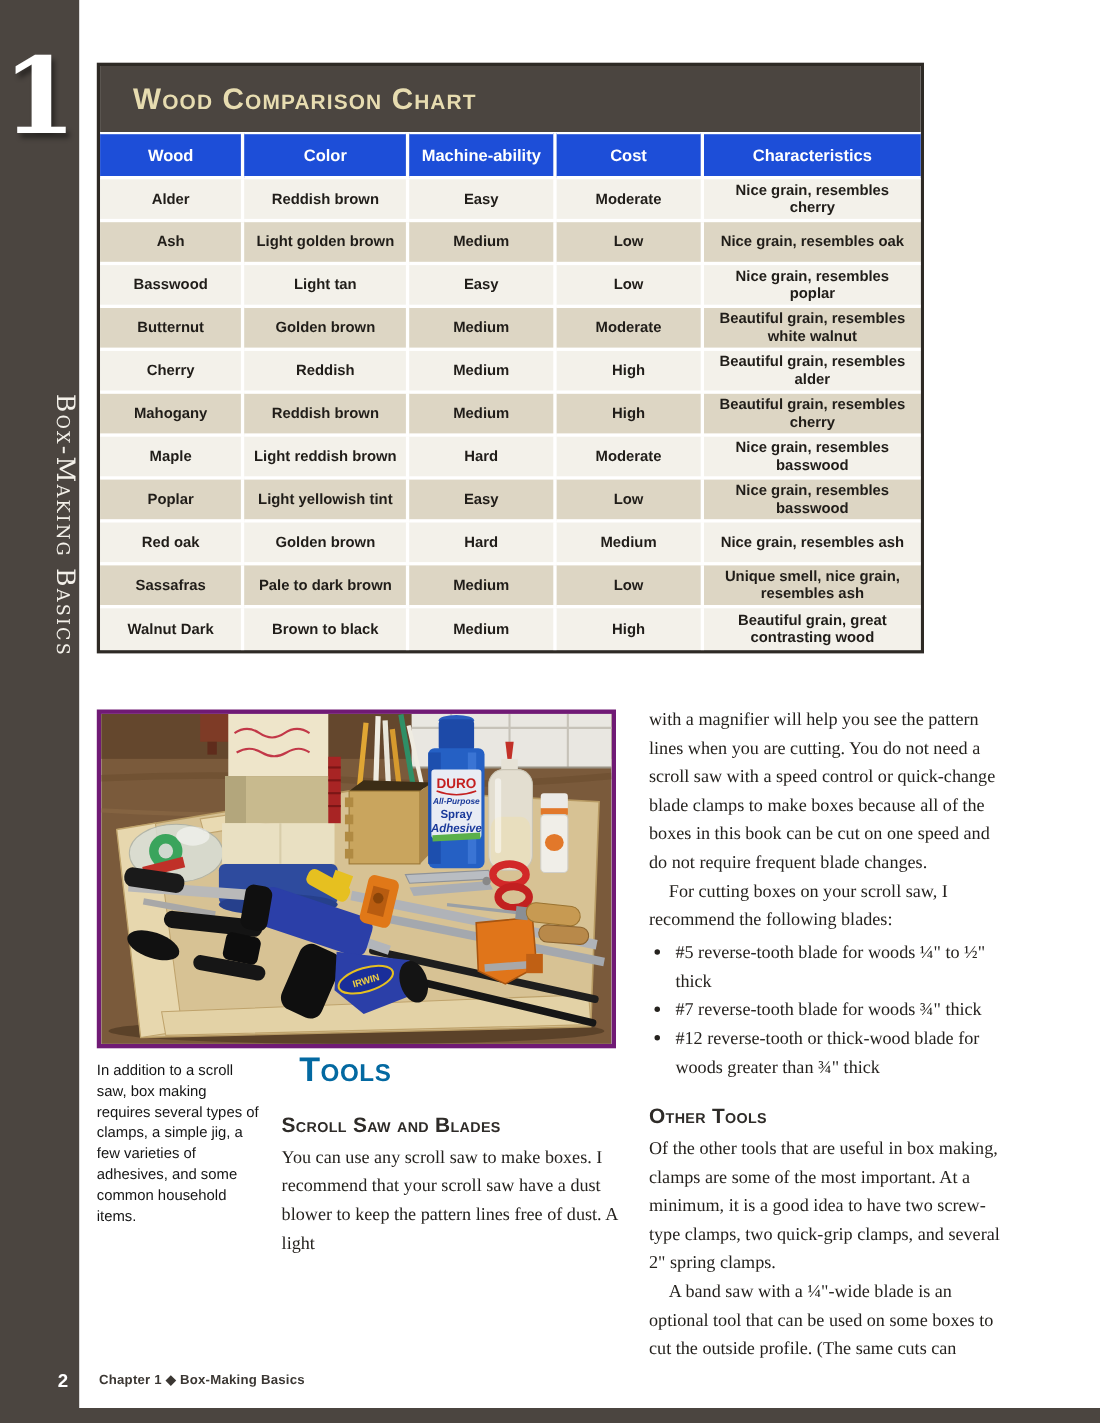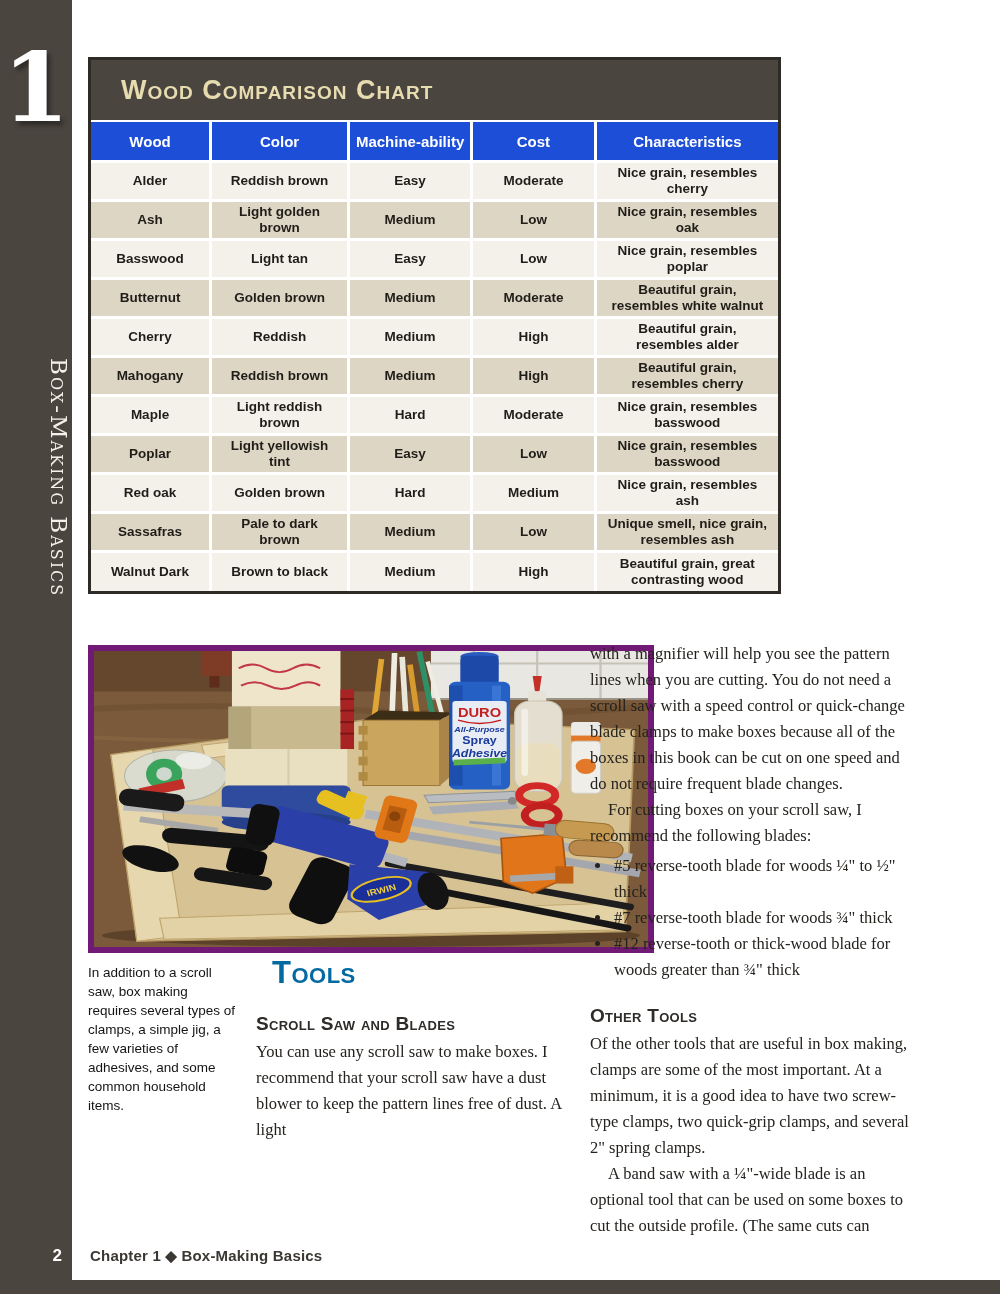--- a/index.html
+++ b/index.html
@@ -21,25 +21,25 @@
     font-family:"DejaVu Serif",serif;font-variant:small-caps;font-size:23px;
     letter-spacing:2px;color:#f4f1ea;
   }
   .bottombar{position:absolute;left:0;top:1280px;width:1000px;height:14px;background:#4b4540;}
   .page-num{
     position:absolute;left:0;top:1246px;width:62px;text-align:right;
     color:#ffffff;font-weight:bold;font-size:17px;
   }
   .footer-label{
     position:absolute;left:90px;top:1247px;width:640px;
-    color:#3b3733;font-weight:bold;font-size:15px;letter-spacing:.2px;
+    color:#3b3733;font-weight:bold;font-size:12px;letter-spacing:.2px;
   }
   
   .table-block{
-    position:absolute;left:88px;top:57px;width:693px;
+    position:absolute;left:88px;top:57px;width:752px;
     border:3px solid #2e2a25;background:#ffffff;box-sizing:border-box;
   }
   .chart-title{
     background:#4b4540;height:60px;line-height:60px;padding-left:30px;
     color:#e7dcb0;font-weight:bold;font-size:27px;letter-spacing:1px;
     font-variant:small-caps;
   }
   table.wood{width:100%;border-collapse:collapse;table-layout:fixed;}
   table.wood th{
     background:#1d4ed8;color:#ffffff;font-weight:bold;font-size:15px;
@@ -50,22 +50,22 @@
   table.wood td{
     background:#f3f1ea;color:#201d19;font-weight:bold;font-size:13.5px;line-height:16px;
     height:39px;padding:2px 8px;text-align:center;vertical-align:middle;
     border-right:3px solid #ffffff;border-bottom:3px solid #ffffff;box-sizing:border-box;
   }
   table.wood td:last-child{border-right:none;}
   table.wood tr:last-child td{border-bottom:none;}
   table.wood tr.alt td{background:#ddd6c4;}
   
   .photo{
-    position:absolute;left:88px;top:645px;width:566px;height:308px;
-    border:6px solid #701a75;box-sizing:border-box;
+    position:absolute;left:88px;top:645px;width:472px;height:308px;
+    border:4px solid #701a75;box-sizing:border-box;
   }
   .photo svg{display:block;width:100%;height:100%;}
   
   .caption{
     position:absolute;left:88px;top:963px;width:152px;
     font-size:13.5px;line-height:19px;color:#141414;
   }
   .col-mid{position:absolute;left:256px;top:955px;width:326px;}
   .col-right{position:absolute;left:590px;top:641px;width:320px;}
   .h-tools{

